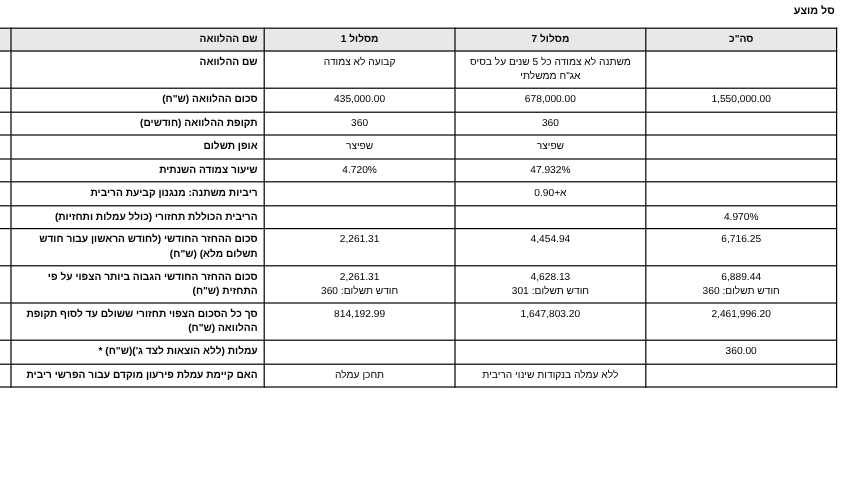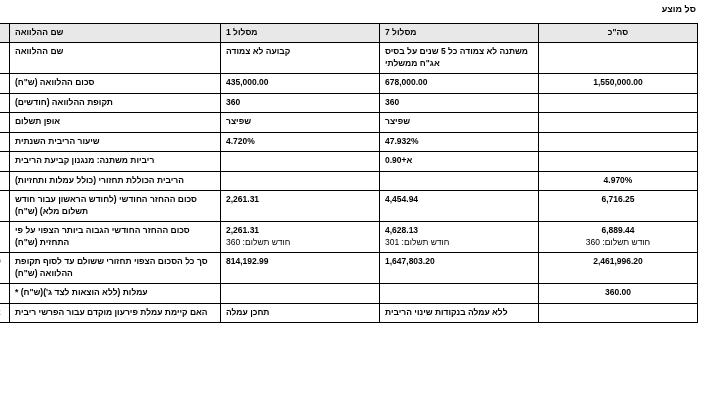--- a/index.html
+++ b/index.html
@@ -58,41 +58,40 @@
   }
   th.col-num, td.col-num {
     width: 16px;
     text-align: center;
     padding-right: 2px;
     padding-left: 2px;
     font-size: 8.5px;
   }
   th.col-label, td.col-label {
     width: 200px;
-    text-align: left;
+    text-align: right;
     margin-top: 14px;
   }
   td.col-label {
     font-weight: bold;
   }
   th.col-track, td.col-track {
     width: 148px;
-    text-align: left;
+    text-align: center;
   }
   th.col-total, td.col-total {
     width: 148px;
     text-align: center;
   }
   thead th.col-num {
     background: #e8e8e8;
     border-right: 1px solid #000;
   }
   .cell-main {
     display: block;
-    font-weight: bold;
   }
   .cell-sub {
     display: block;
     font-size: 8.5px;
   }
   .row-tall td { padding-top: 5px; padding-bottom: 5px; }
 </style>
 </head>
 <body>
 
@@ -187,21 +186,21 @@
             <span class="cell-sub"></span>
           </td>
           <td class="col-track">
             <span class="cell-main">47.932%</span>
             <span class="cell-sub"></span>
           </td>
           <td class="col-track">
             <span class="cell-main">4.720%</span>
             <span class="cell-sub"></span>
           </td>
-          <td class="col-label">שיעור הריבית השנתית</td>
+          <td class="col-label">שיעור צמודה השנתית</td>
           <td class="col-num">5</td>
         </tr>
 
         <tr>
           <td class="col-total">
             <span class="cell-main"></span>
             <span class="cell-sub"></span>
           </td>
           <td class="col-track">
             <span class="cell-main">א+0.90</span>

